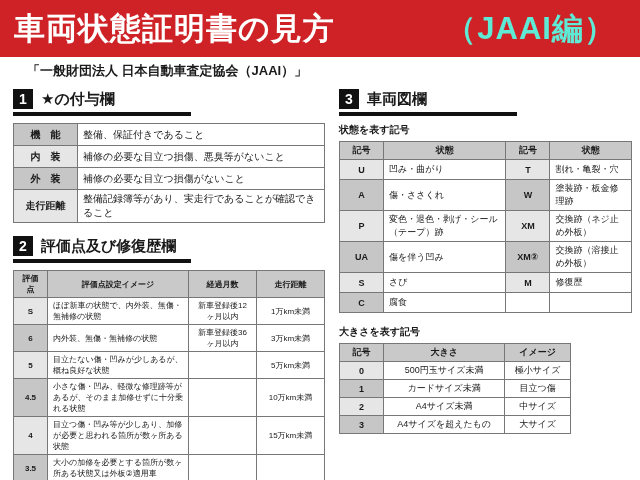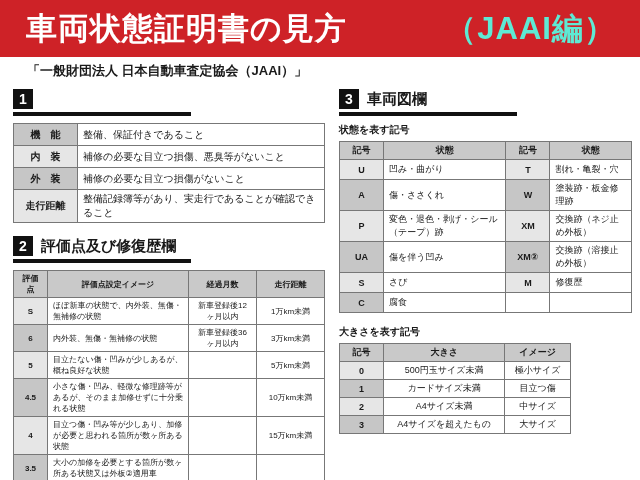--- a/index.html
+++ b/index.html
@@ -1,21 +1,21 @@
 <!DOCTYPE html>
 <html><head>
 <meta charset="utf-8">
 <style>
   * { margin:0; padding:0; box-sizing:border-box; }
   html,body { width:640px; height:480px; overflow:hidden; background:#fff;
     font-family:"Liberation Sans","DejaVu Sans",sans-serif; color:#1a1a1a; }
 
   
   .header { height:57px; background:#CE2227; display:flex; align-items:center;
-    justify-content:space-between; padding:0 24px 0 26px; }
+    justify-content:space-between; padding:0 24px 0 14px; }
   .header .ttl { color:#fff; font-size:31px; font-weight:bold; letter-spacing:1px; }
   .header .ed  { color:#5eead4; font-size:31px; font-weight:bold; letter-spacing:1px; }
 
   .subtitle { font-size:13px; font-weight:bold; margin:5px 0 2px 27px; }
 
   
   .content { display:flex; padding:0 8px 0 13px; }
   .col-l { width:312px; }
   .col-r { flex:1; margin-left:14px; }
 
@@ -73,20 +73,21 @@
   <div class="ed">（JAAI編）</div>
 </div>
 
 <div class="subtitle">「一般財団法人 日本自動車査定協会（JAAI）」</div>
 
 <div class="content">
   <div class="col-l">
 
     <div class="sec-head">
       <div class="badge">1</div>
+      <div class="sec-title">★の付与欄</div>
     </div>
     <table class="t1">
       <tbody>
         <tr>
           <td class="lbl">機　能</td>
           <td>整備、保証付きであること</td>
         </tr>
         <tr>
           <td class="lbl">内　装</td>
           <td>補修の必要な目立つ損傷、悪臭等がないこと</td>

